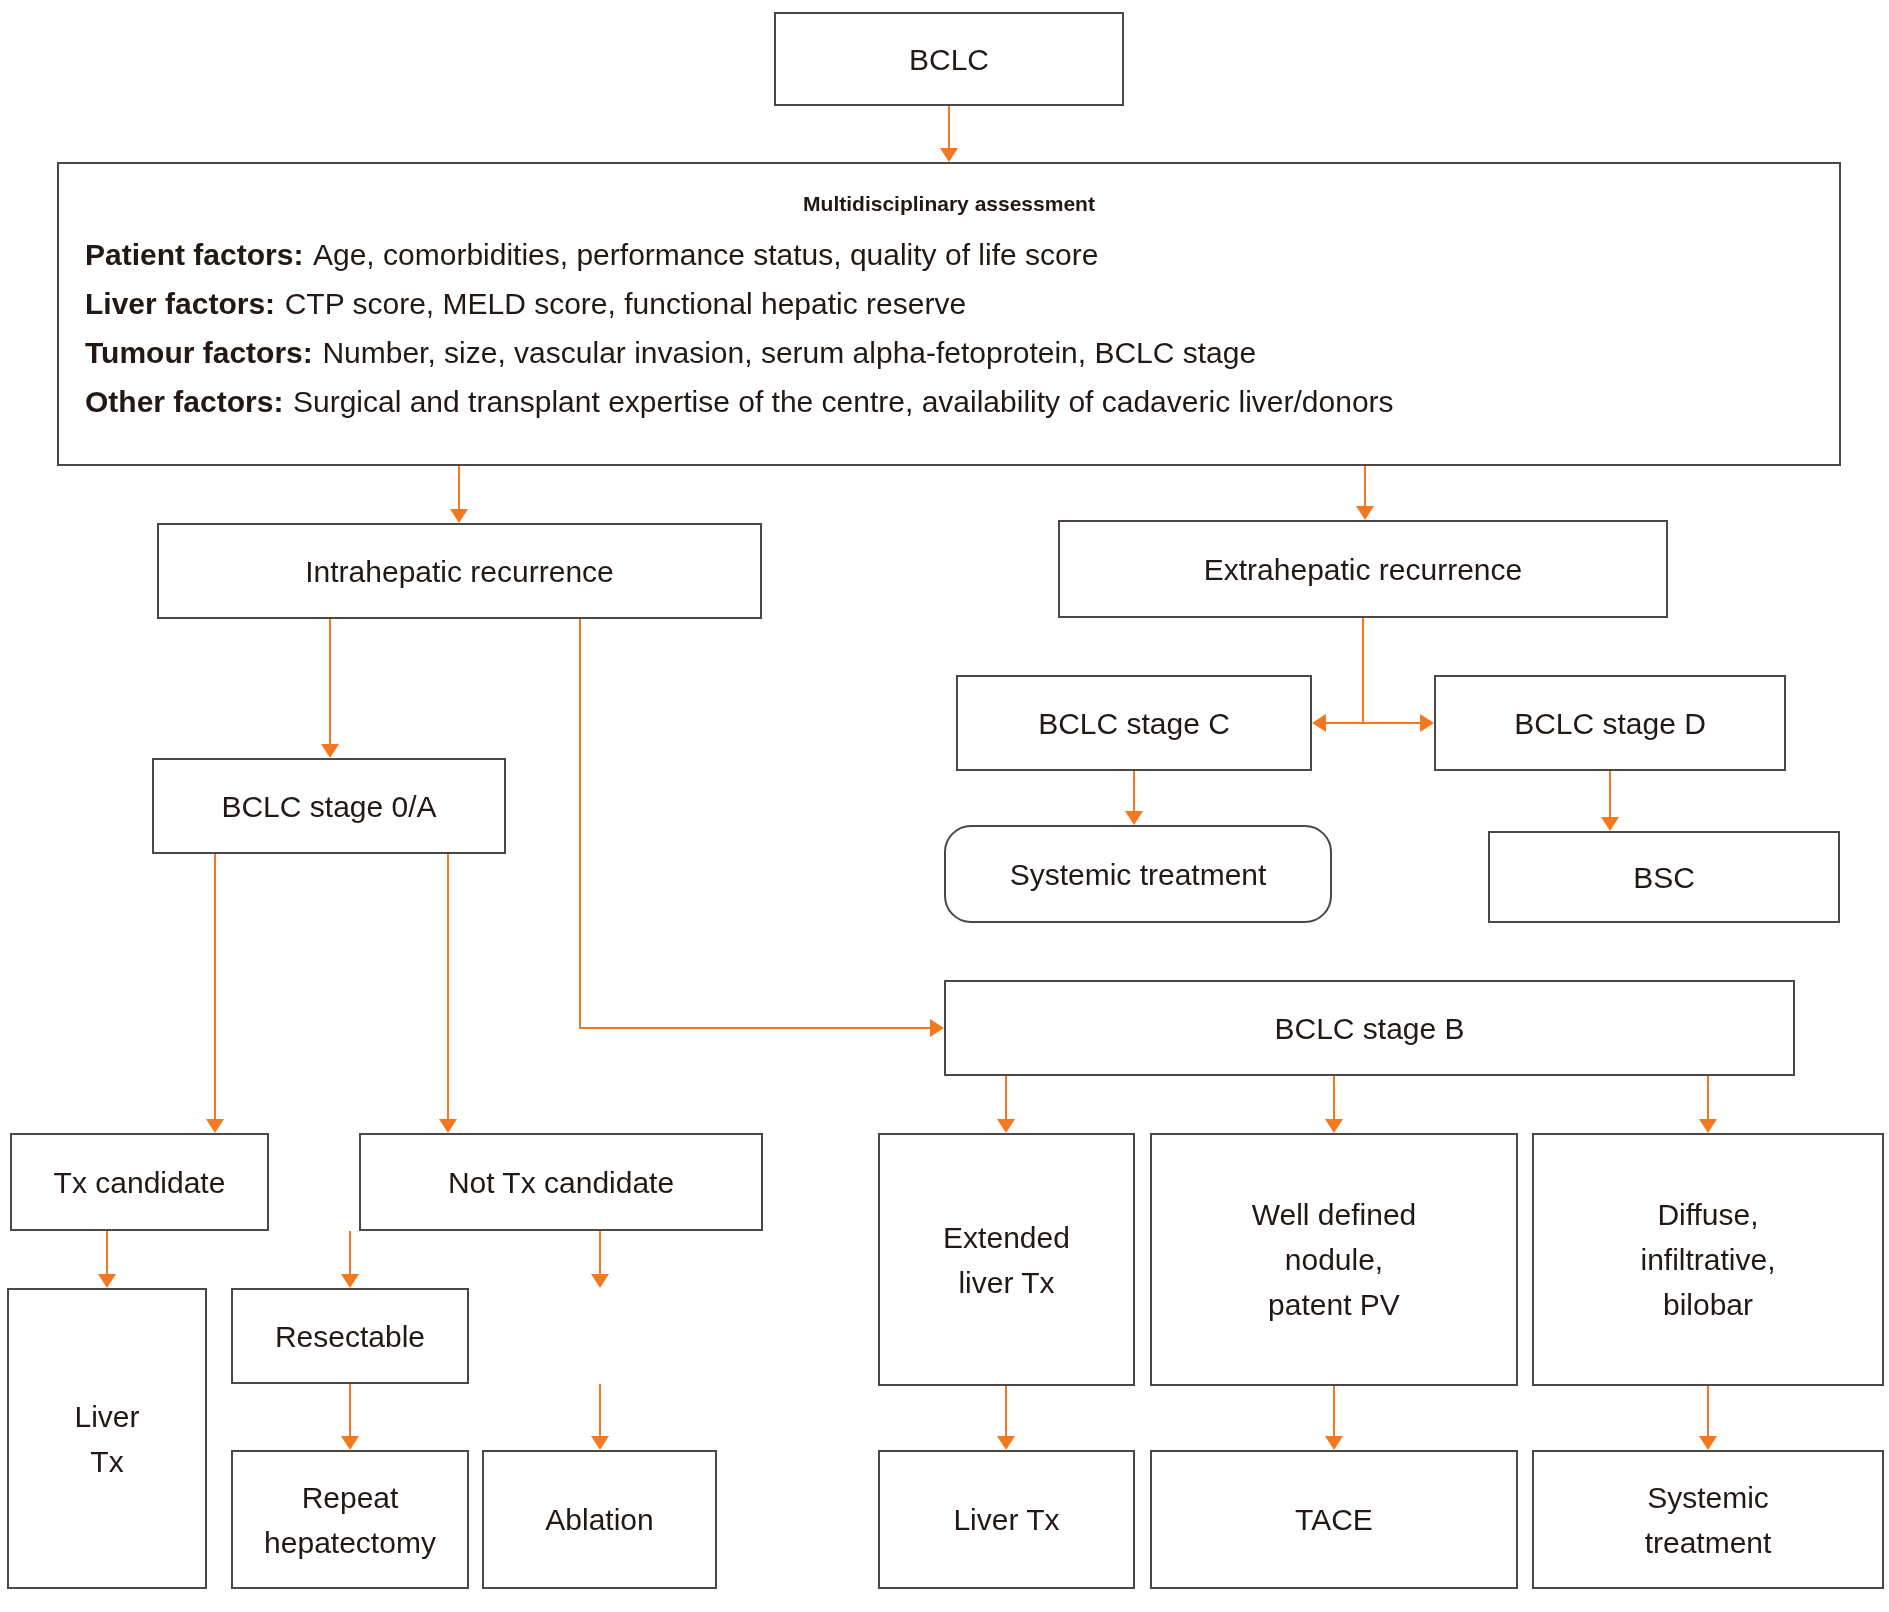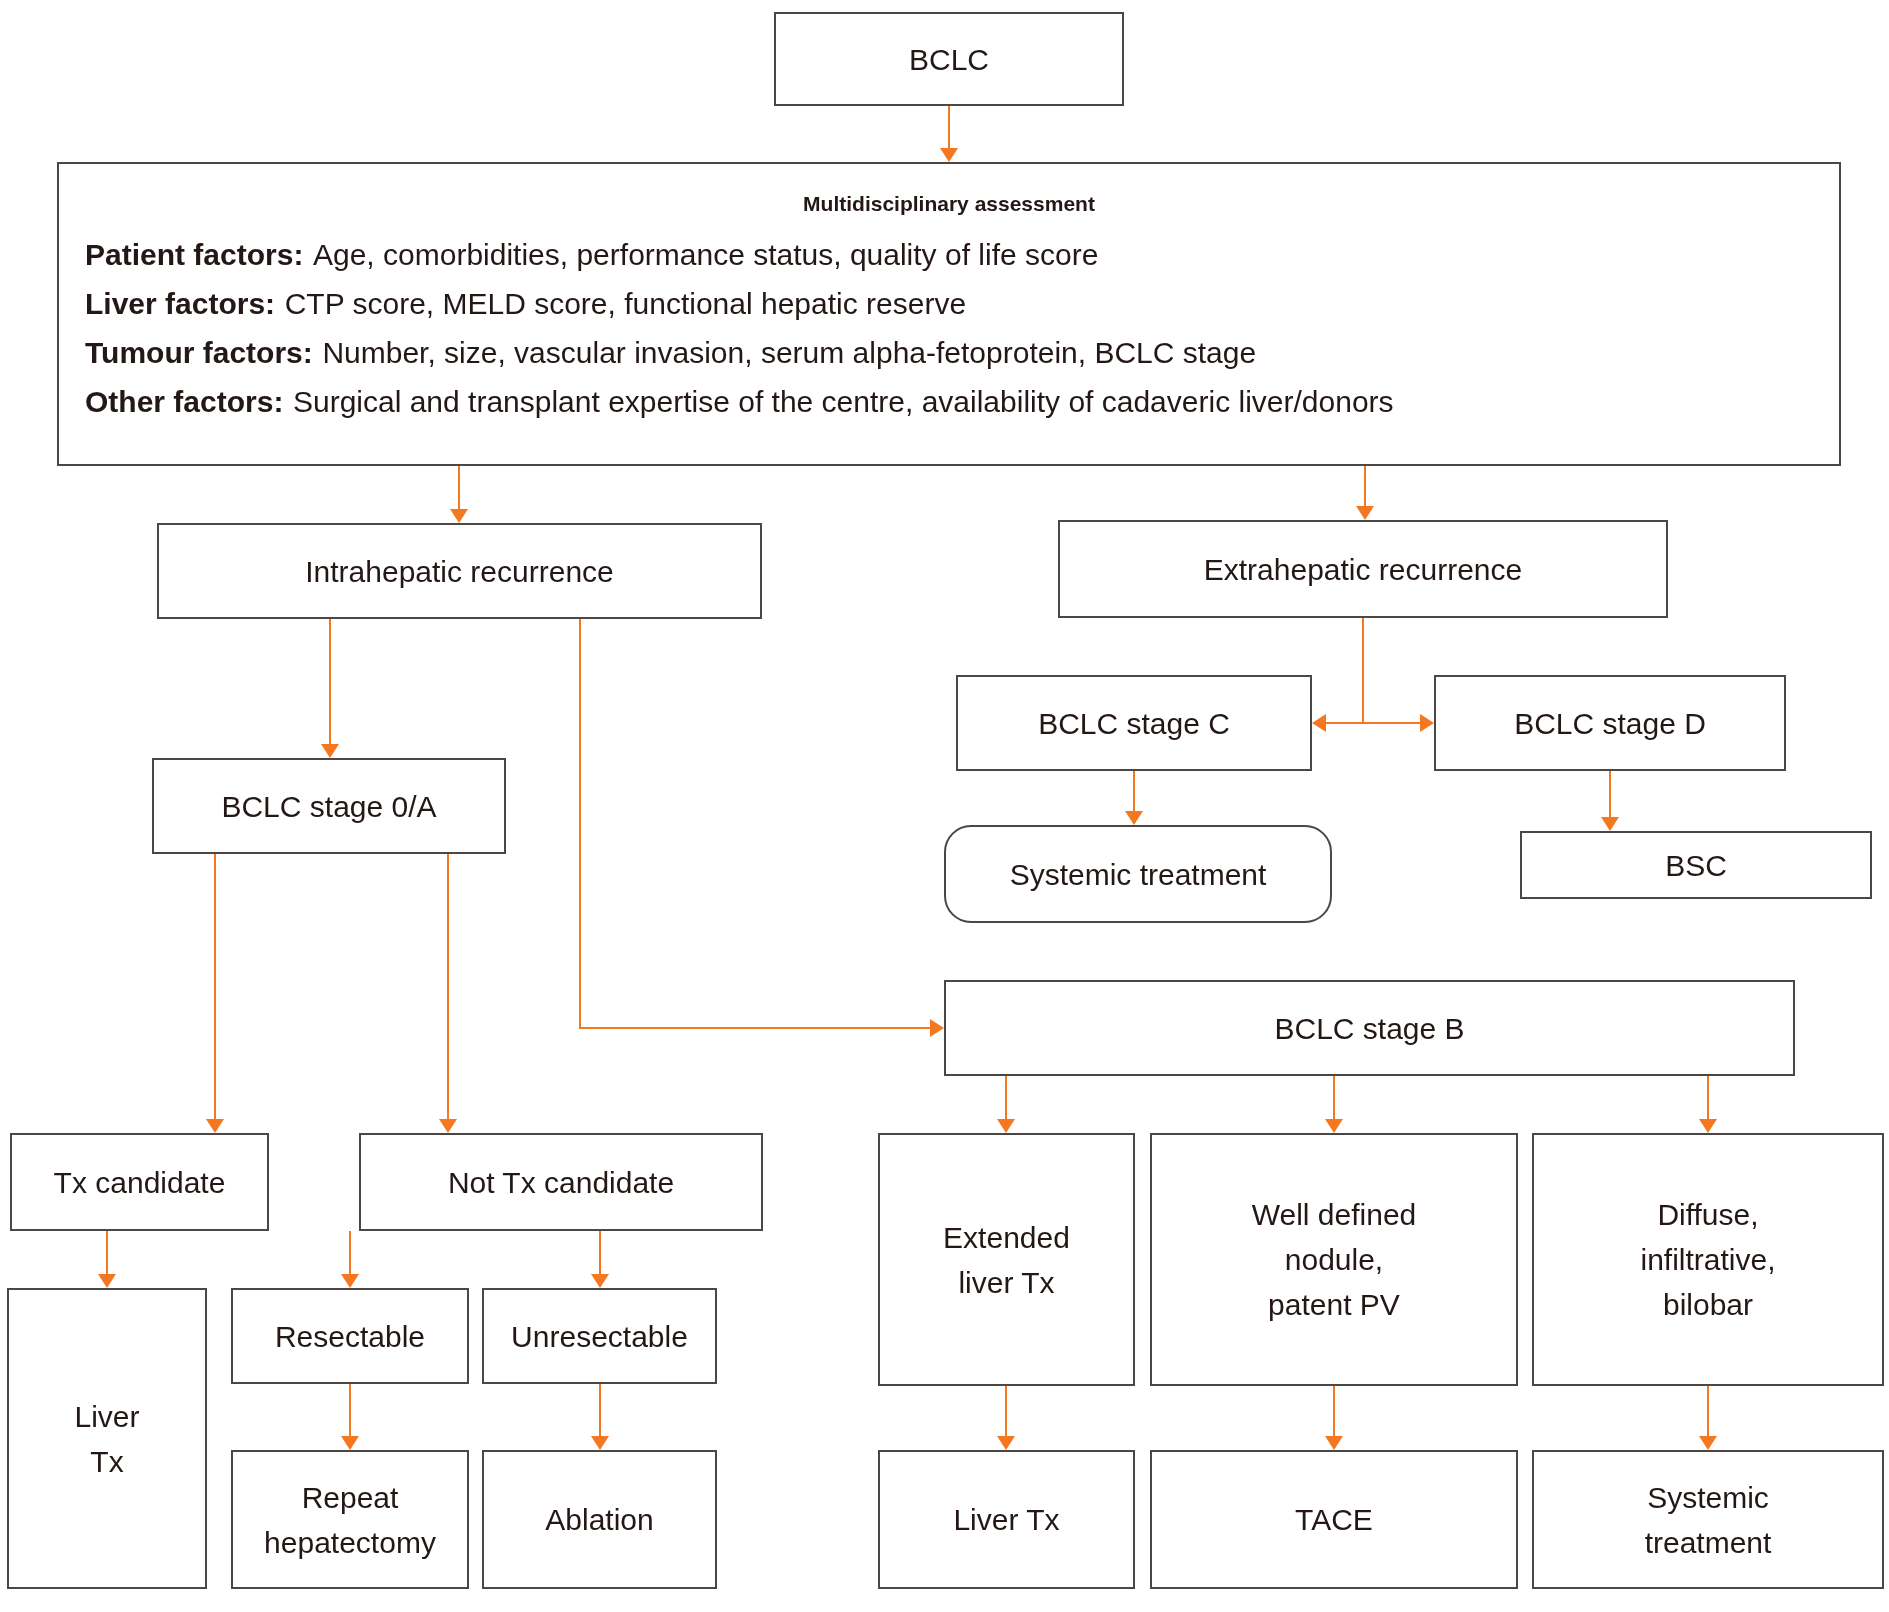--- a/index.html
+++ b/index.html
@@ -57,21 +57,21 @@
 
   
   .n-rhcc{ left:774px; top:12px;  width:350px; height:94px; }
   .n-assess{ left:57px; top:162px; width:1784px; height:304px; }
   .n-intra{ left:157px; top:523px; width:605px; height:96px; }
   .n-extra{ left:1058px; top:520px; width:610px; height:98px; }
   .n-bclc0a{ left:152px; top:758px; width:354px; height:96px; }
   .n-bclcc{ left:956px; top:675px; width:356px; height:96px; }
   .n-bclcd{ left:1434px; top:675px; width:352px; height:96px; }
   .n-sysc{ left:944px; top:825px; width:388px; height:98px;border-radius:27px; }
-  .n-bsc{ left:1520px; top:831px; width:352px; height:68px; }
+  .n-bsc{ left:1488px; top:831px; width:352px; height:92px; }
   .n-bclcb{ left:944px; top:980px; width:851px; height:96px; }
   .n-txcand{ left:10px; top:1133px; width:259px; height:98px; }
   .n-nottx{ left:359px; top:1133px; width:404px; height:98px; }
   .n-livertx1{ left:7px; top:1288px; width:200px; height:301px; }
   .n-resect{ left:231px; top:1288px; width:238px; height:96px; }
   .n-unresect{ left:482px; top:1288px; width:235px; height:96px; }
   .n-repeat{ left:231px; top:1450px; width:238px; height:139px; }
   .n-ablation{ left:482px; top:1450px; width:235px; height:139px; }
   .n-extended{ left:878px; top:1133px; width:257px; height:253px; }
   .n-well{ left:1150px; top:1133px; width:368px; height:253px; }
@@ -137,23 +137,20 @@
   <div class="node n-nottx">
     <span>Not Tx candidate</span>
   </div>
   <div class="node n-livertx1">
     <div>Liver</div>
     <div>Tx</div>
   </div>
   <div class="node n-resect">
     <span>Resectable</span>
   </div>
-  <div class="node n-unresect">
-    <span>Unresectable</span>
-  </div>
   <div class="node n-repeat">
     <div>Repeat</div>
     <div>hepatectomy</div>
   </div>
   <div class="node n-ablation">
     <span>Ablation</span>
   </div>
 
   <div class="node n-extended">
     <div>Extended</div>

